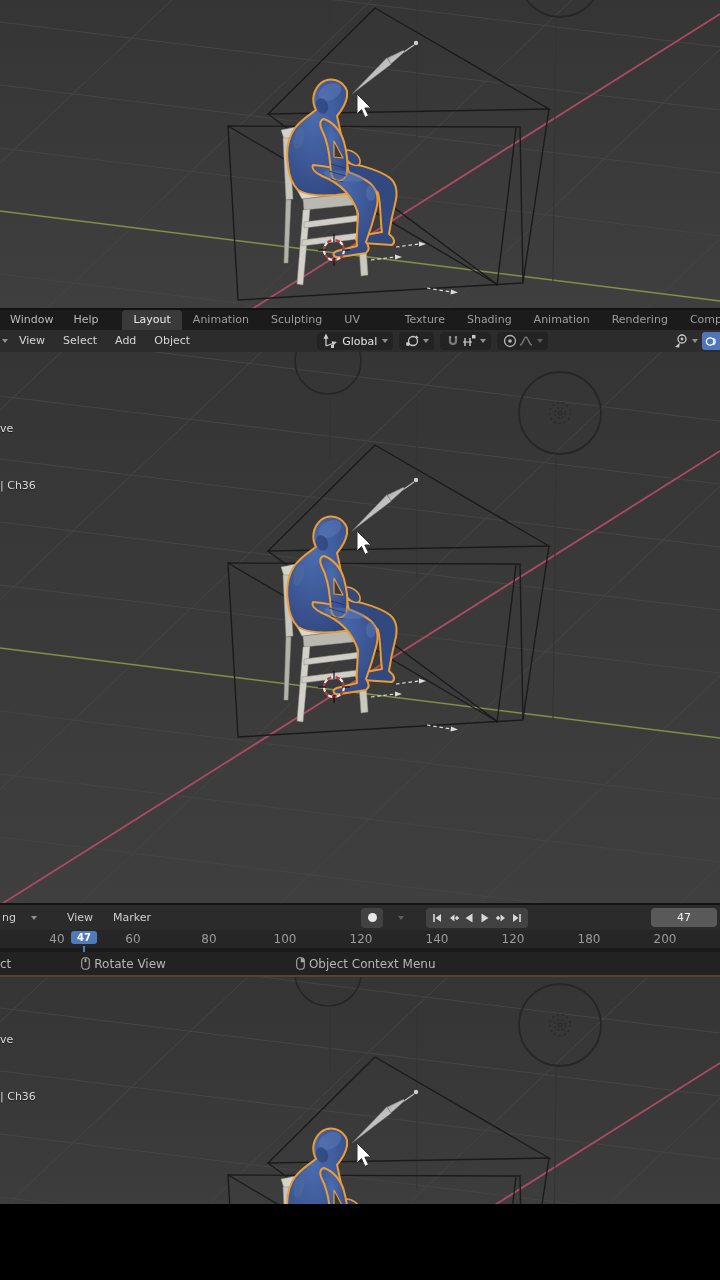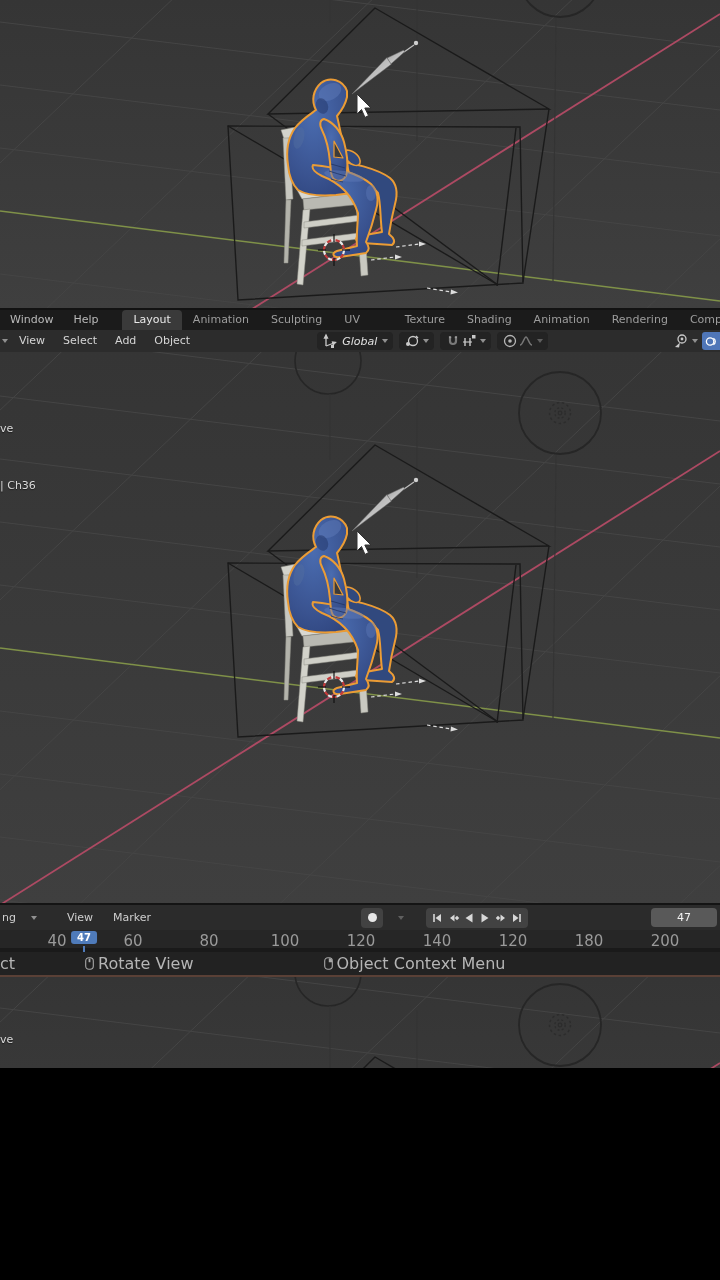--- a/index.html
+++ b/index.html
@@ -1,16 +1,16 @@
 <!DOCTYPE html>
 <html><head>
 <meta charset="utf-8">
 <style>
   html,body{margin:0;padding:0;background:#000;}
-  .screen{position:relative;width:720px;height:1068px;overflow:hidden;
+  .screen{position:relative;width:720px;height:1204px;overflow:hidden;
     font-family:"DejaVu Sans","Liberation Sans",sans-serif;background:#84cc16;}
   .viewport{position:absolute;left:0;width:720px;overflow:hidden;
     background:linear-gradient(#353535,#3f3f3f);}
   .viewport svg{display:block;}
   .vp-top{top:0;height:308px;}
   .vp-mid{top:352px;height:553px;}
   .vp-bottom{top:977px;height:303px;}
   .vp-border{position:absolute;left:0;width:720px;height:2px;background:#121212;}
 
   
@@ -23,50 +23,50 @@
 
   
   .toolheader{position:absolute;top:330px;left:0;width:720px;height:22px;background:#2c2c2c;
     border-bottom:1px solid #1e1e1e;display:flex;align-items:center;font-size:11px;color:#d5d5d5;}
   .toolheader .menu-item{padding:0 9px;line-height:22px;}
   .chev{width:0;height:0;border-left:3.5px solid transparent;border-right:3.5px solid transparent;
     border-top:4px solid #909090;display:inline-block;margin-left:3px;}
   .chev.dim{border-top-color:#5f5f5f;}
   .pill{display:flex;align-items:center;background:#232323;border-radius:4px;height:18px;
     padding:0 5px;margin-right:6px;}
-  .pill .lbl{margin:0 2px 0 4px;color:#e0e0e0;font-style:italic;}
+  .pill .lbl{margin:0 2px 0 4px;color:#e0e0e0;}
   .edge-chev{margin:0 2px 0 2px;}
   .spacer{flex:1;}
   .icon16{width:16px;height:16px;display:inline-block;}
   .overlay-btn{width:18px;height:18px;background:#4f76b8;border-radius:3px 0 0 3px;
     display:flex;align-items:center;justify-content:center;margin-left:4px;}
 
   
   .tl-sep{position:absolute;top:903px;left:0;width:720px;height:2px;background:#141414;}
   .tl-header{position:absolute;top:905px;left:0;width:720px;height:25px;background:#2b2b2b;
     display:flex;align-items:center;font-size:11px;color:#cfcfcf;gap:12px;}
   .tl-header .menu-item{padding:0 10px;}
   .btn-sq{width:22px;height:20px;background:#424242;border-radius:4px;display:flex;
     align-items:center;justify-content:center;}
   .rec-dot{width:9px;height:9px;border-radius:50%;background:#e8e8e8;}
   .pb-group{display:flex;align-items:center;background:#424242;border-radius:4px;height:20px;
     padding:0 3px;margin-left:10px;}
   .pb-btn{width:16px;height:18px;display:flex;align-items:center;justify-content:center;}
   .frame-field{position:absolute;right:3px;top:3px;width:66px;height:19px;background:#595959;
     border-radius:4px;color:#f2f2f2;font-size:11px;display:flex;align-items:center;justify-content:center;}
   .ruler{position:absolute;top:930px;left:0;width:720px;height:18px;background:#262626;}
-  .ruler .tick{position:absolute;top:2px;transform:translateX(-50%);font-size:15px;color:#9a9a9a;}
+  .ruler .tick{position:absolute;top:2px;transform:translateX(-50%);font-size:12px;color:#9a9a9a;}
   .playhead{position:absolute;top:1px;transform:translateX(-50%);background:#4f7bba;color:#fff;
     font-size:10px;font-weight:bold;border-radius:3px;padding:1px 6px;}
   .under-ruler{position:absolute;top:948px;left:0;width:720px;height:4px;background:#1a1a1a;}
   .playhead-line{position:absolute;top:946px;width:2px;height:7px;background:#4f7bba;transform:translateX(-50%);}
 
   
   .statusbar{position:absolute;top:952px;left:0;width:720px;height:23px;background:#222;
-    display:flex;align-items:center;font-size:16px;color:#b5b5b5;}
+    display:flex;align-items:center;font-size:12px;color:#b5b5b5;}
   .status-item{display:flex;align-items:center;margin-right:8px;}
   .status-item .txt{margin-left:4px;}
   .rust{position:absolute;top:975px;left:0;width:720px;height:2px;background:#5a4036;}
 
   
   .vp-overlay{position:absolute;left:0;color:#d9d9d9;font-size:11px;line-height:19px;
     text-shadow:0 1px 1px rgba(0,0,0,.5);white-space:pre;}
 </style>
 </head>
 <body>

